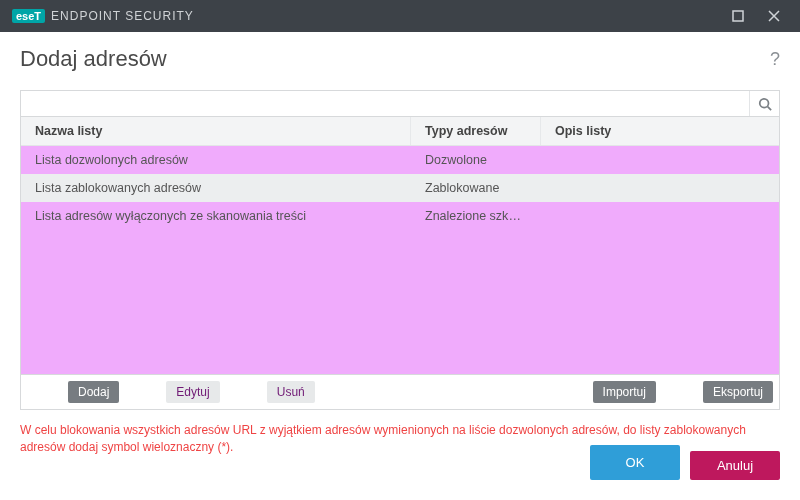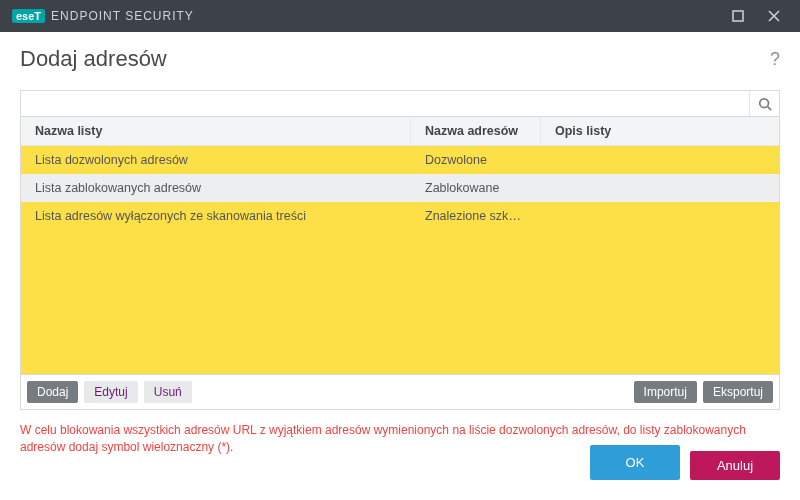--- a/index.html
+++ b/index.html
@@ -65,21 +65,21 @@
   .search-btn {
     width: 30px; display: flex; align-items: center; justify-content: center;
     border-left: 1px solid #e3e5e7; color: #7b8085; cursor: pointer;
   }
   .search-btn svg { width: 14px; height: 14px; stroke: currentColor; fill: none; stroke-width: 2; }
 
   .table-wrap {
     border: 1px solid #d7d9db; border-top: none;
     height: 258px;
     display: flex; flex-direction: column;
-    background: #fde047;
+    background: #f0abfc;
     justify-content: center;
   }
   .thead {
     display: flex; background: #f3f4f5; color: #444;
     font-weight: 700; font-size: 12.5px;
     border-bottom: 1px solid #e3e5e7;
   }
   .th, .td {
     padding: 7px 14px;
     overflow: hidden; text-overflow: ellipsis; white-space: nowrap;
@@ -97,21 +97,21 @@
   .td { }
 
   .action-row {
     border: 1px solid #d7d9db; border-top: none;
     padding: 6px; display: flex; gap: 6px;
     background: #fff;
   }
   .action-row .spacer { flex: 1; }
   .btn-sm {
     font-size: 12px; color: #fff; background: #777c81;
-    border: none; padding: 4px 10px; border-radius: 2px; cursor: pointer;
+    border: none; padding: 4px 10px; border-radius: 2px; cursor: pointer; margin-left: 41px;
   }
   .btn-sm.disabled {
     background: #e7e9ea; color: #701a75; cursor: default;
   }
 
   .hint {
     padding: 12px 20px 0 20px;
     font-size: 12px; color: #ef4444; line-height: 1.45;
   }
 
@@ -164,21 +164,21 @@
       <svg viewBox="0 0 16 16">
           <circle cx="7" cy="7" r="5"></circle>
           <path d="M11 11 L15 15"></path>
         </svg>
     </div>
   </div>
 
   <div class="table-wrap">
     <div class="thead">
       <div class="th col-name">Nazwa listy</div>
-      <div class="th col-type">Nazwa adresów</div>
+      <div class="th col-type">Typy adresów</div>
       <div class="th col-desc">Opis listy</div>
     </div>
     <div class="tbody" id="tbody">
         <div class="tr">
           <div class="td col-name">Lista dozwolonych adresów</div>
           <div class="td col-type">Dozwolone</div>
           <div class="td col-desc"></div>
         </div>
         <div class="tr selected">
           <div class="td col-name">Lista zablokowanych adresów</div>

